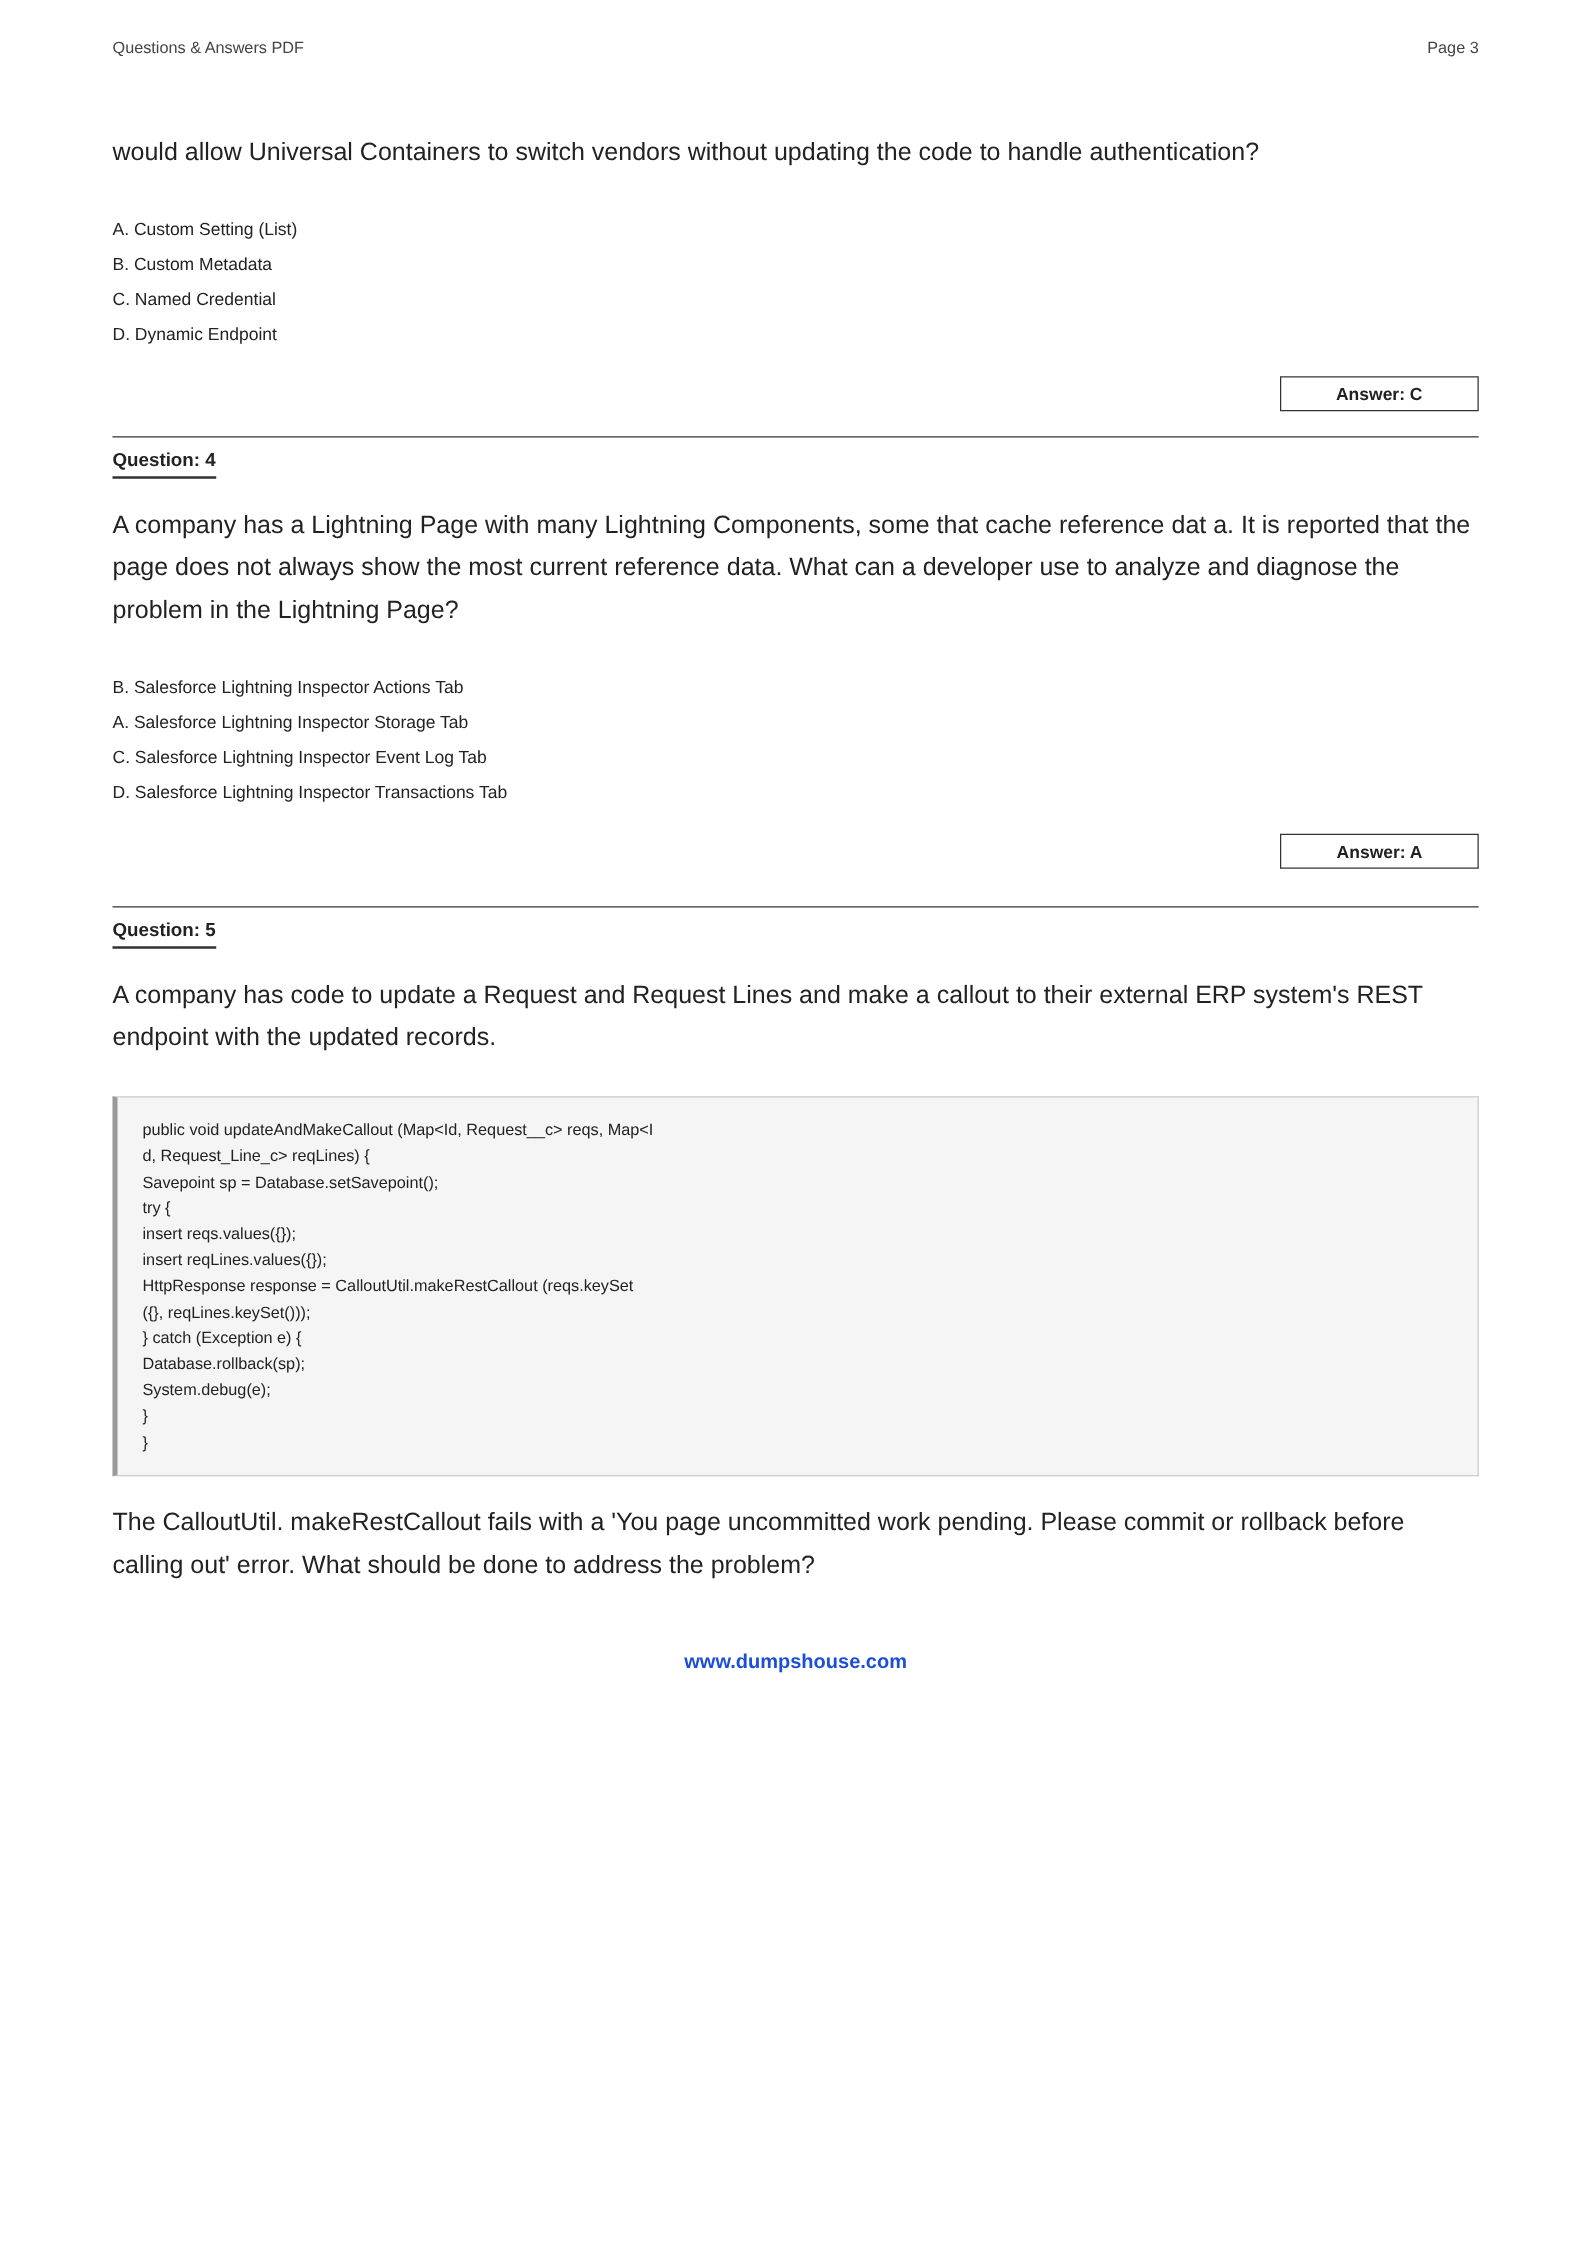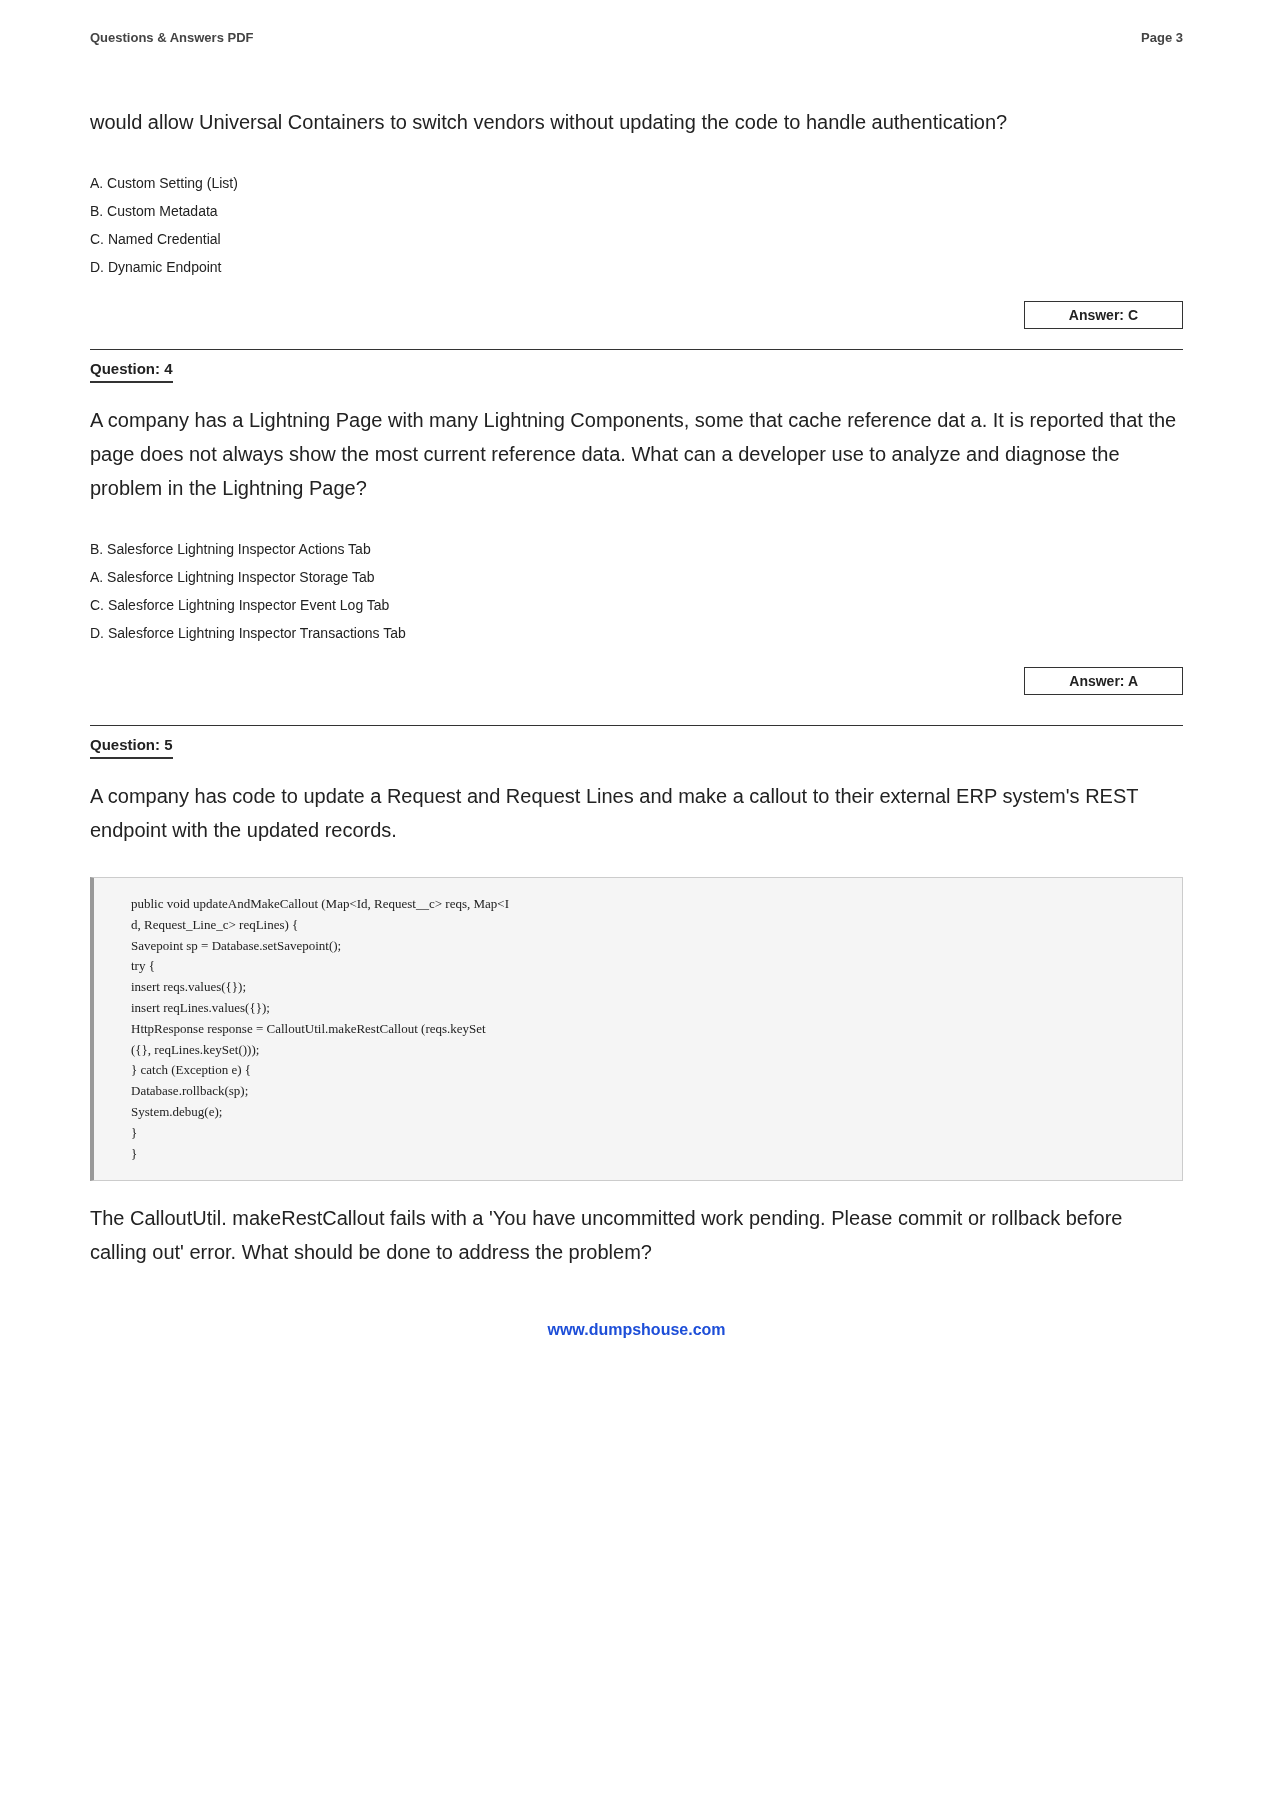--- a/index.html
+++ b/index.html
@@ -23,21 +23,20 @@
       position: relative;
     }
 
     .page-header {
       display: flex;
       justify-content: space-between;
       align-items: flex-end;
       margin-bottom: 60px;
       font-size: 13px;
       color: #444;
-      font-weight: bold;
     }
 
     .intro-text {
       font-size: 20px;
       line-height: 1.7;
       margin-bottom: 30px;
     }
 
     .options-list {
       list-style: none;
@@ -62,23 +61,23 @@
     }
 
     .question-block {
       margin-bottom: 30px;
     }
 
     .code-block {
       background: #f5f5f5;
       border: 1px solid #ccc;
       border-left: 4px solid #999;
-      font-family: Liberation Serif, serif;
+      font-family: Liberation Sans, sans-serif;
       font-size: 13px;
-      padding: 16px 37px;
+      padding: 16px 20px;
       margin: 20px 0;
       line-height: 1.6;
       white-space: pre;
       overflow-x: auto;
     }
 
     .footer {
       position: absolute;
       bottom: 20px;
       left: 0;
@@ -155,17 +154,17 @@
 insert reqs.values({});
 insert reqLines.values({});
 HttpResponse response = CalloutUtil.makeRestCallout (reqs.keySet
 ({}, reqLines.keySet()));
 } catch (Exception e) {
 Database.rollback(sp);
 System.debug(e);
 }
 }</div>
 
-    <div class="intro-text">The CalloutUtil. makeRestCallout fails with a 'You have uncommitted work pending. Please commit or rollback before calling out' error. What should be done to address the problem?</div>
+    <div class="intro-text">The CalloutUtil. makeRestCallout fails with a 'You page uncommitted work pending. Please commit or rollback before calling out' error. What should be done to address the problem?</div>
   </div>
 
   <div class="footer">www.dumpshouse.com</div>
 </div>
 
 </body></html>

